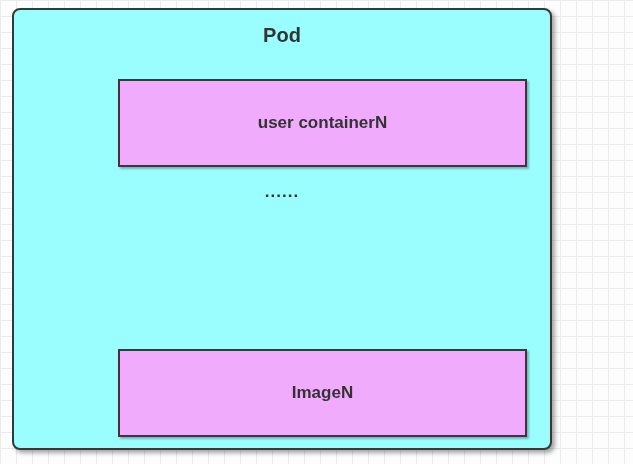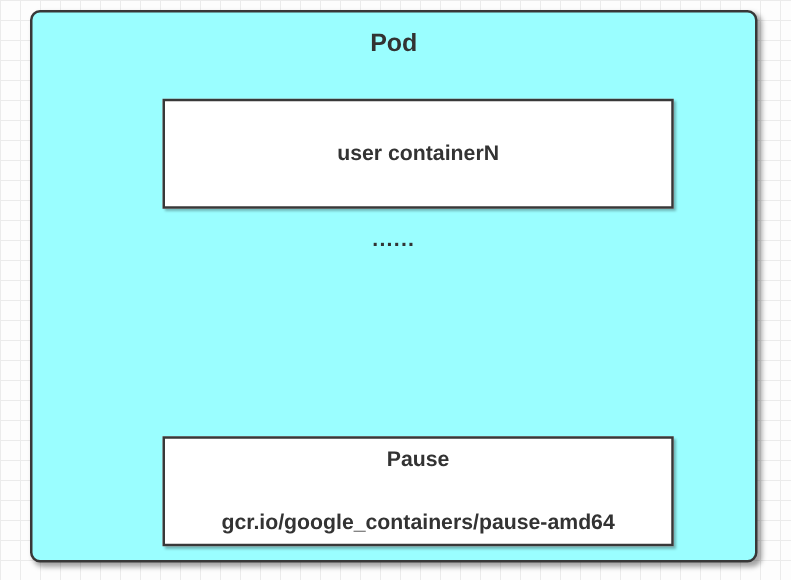--- a/index.html
+++ b/index.html
@@ -19,23 +19,23 @@
     background-color: #fdfdfd;
     background-image:
       linear-gradient(to right, #ebebeb 1px, transparent 1px),
       linear-gradient(to bottom, #ebebeb 1px, transparent 1px);
     background-size: 16px 16px;
   }
 
   
   .pod {
     position: absolute;
-    left: 24px;
+    left: 12px;
     top: 8px;
-    width: 582px;
+    width: 540px;
     height: 442px;
     background: #9afeff;
     border: 2px solid #383838;
     border-radius: 8px;
     box-shadow: 3px 3px 4px rgba(0,0,0,0.35);
   }
 
   .pod-title {
     position: absolute;
     top: 14px;
@@ -46,21 +46,21 @@
     font-weight: bold;
     color: #333333;
   }
 
   
   .cbox {
     position: absolute;
     left: 104px;
     width: 409px;
     height: 88px;
-    background: #ffffff;
+    background: #f0abfc;
     border: 2px solid #383838;
     box-shadow: 2px 2px 2px rgba(0,0,0,0.28);
     display: flex;
     flex-direction: column;
     justify-content: space-around;
     align-items: center;
     padding: 4px 21px;
     gap: 24px;
   }
 
@@ -97,18 +97,17 @@
     <div class="pod-title">Pod</div>
 
     <div class="cbox box-n">
       <div class="line">user containerN</div>
     </div>
 
     <div class="ellipsis">......</div>
 
 
     <div class="cbox box-pause">
-      <div class="line">Pause</div>
-      <div class="line">gcr.io/google_containers/pause-amd64</div>
+      <div class="line">ImageN</div>
     </div>
 
   </div>
 </div>
 
 </body></html>

